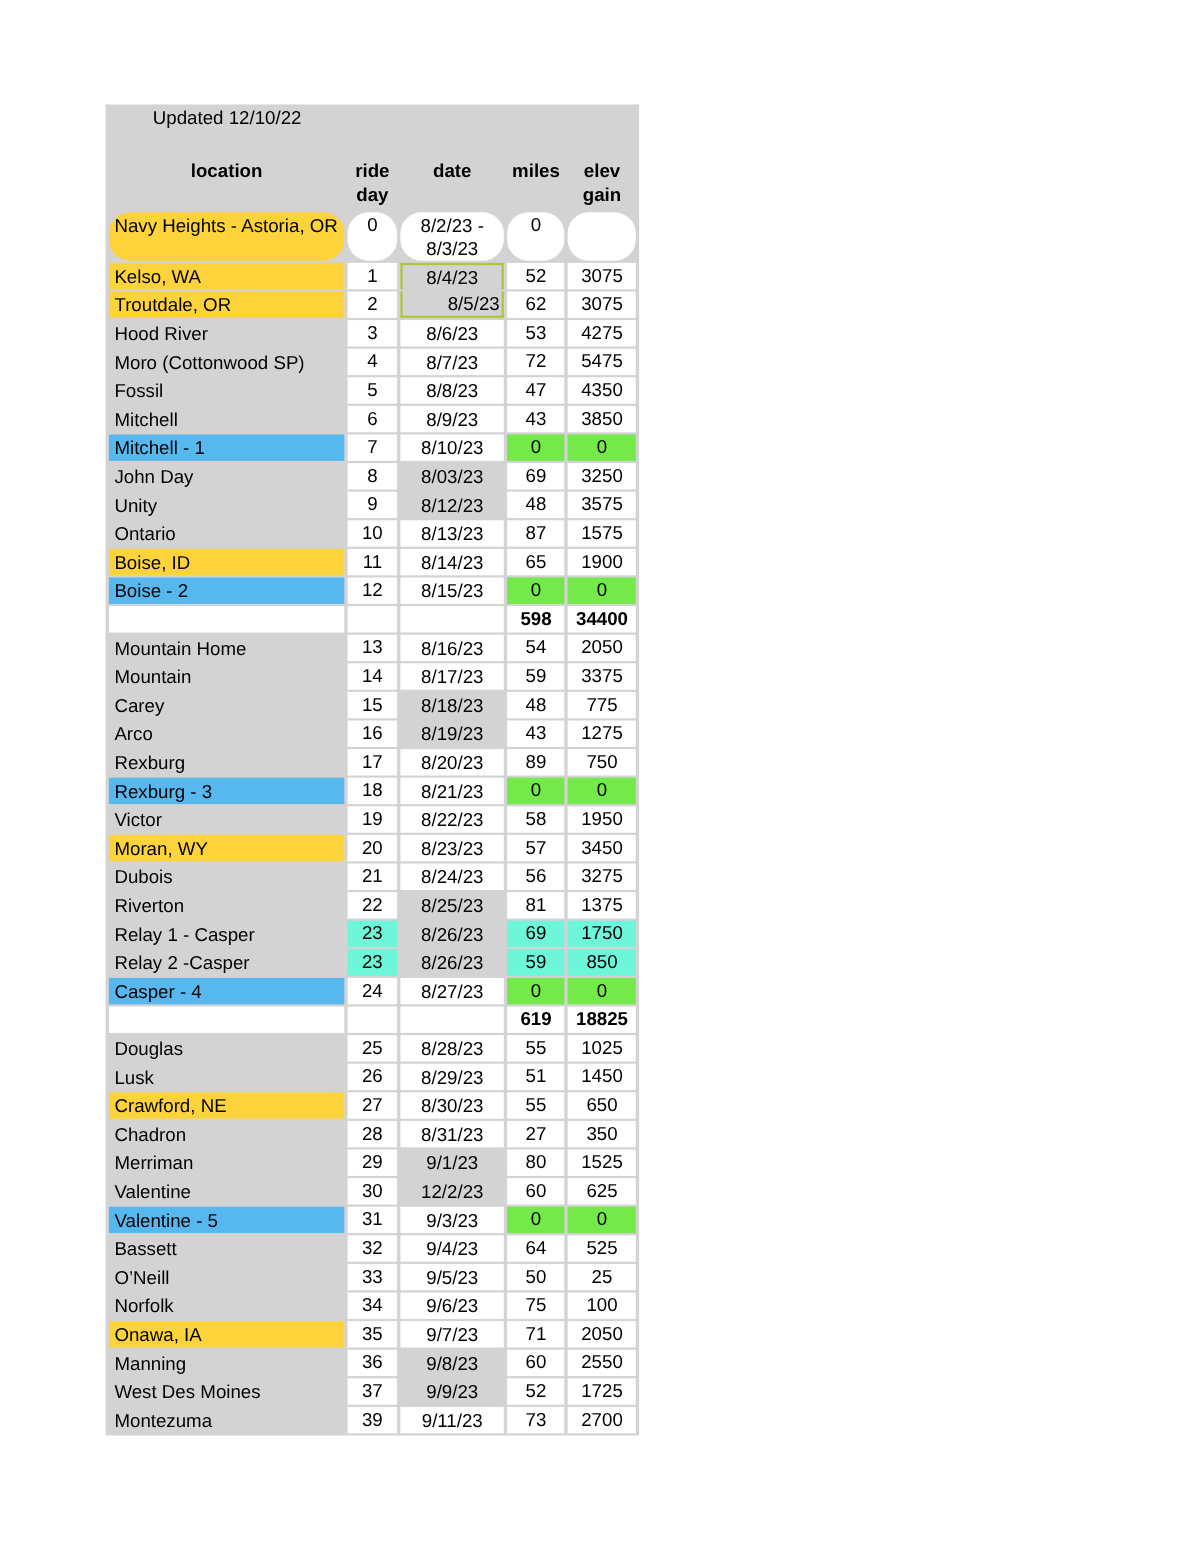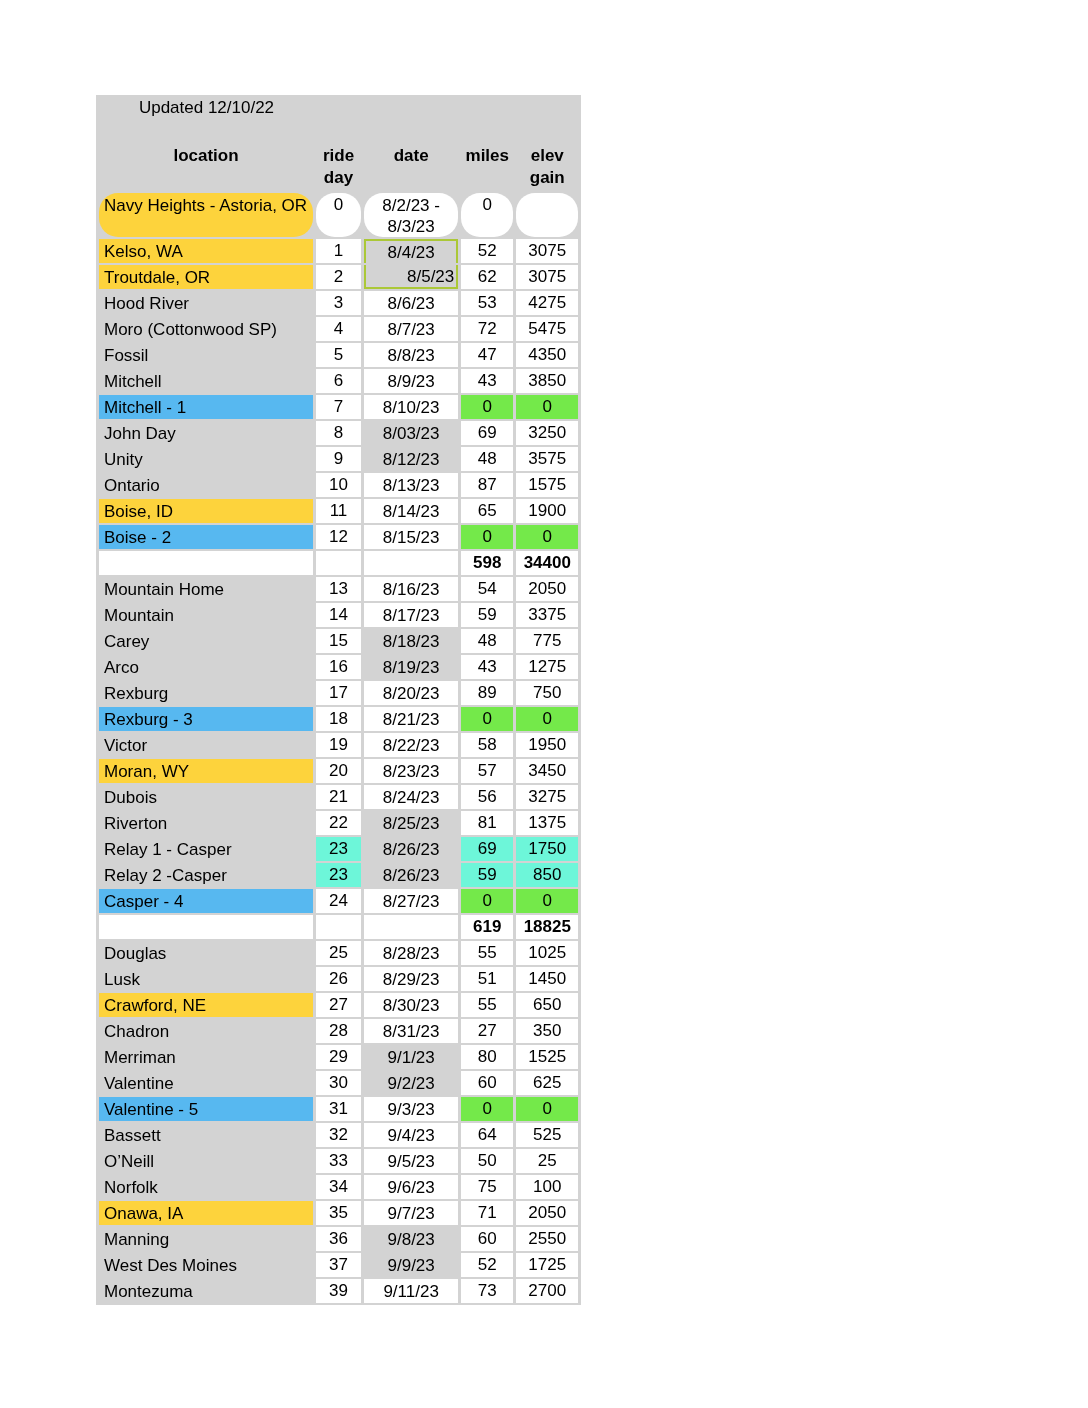--- a/index.html
+++ b/index.html
@@ -341,21 +341,21 @@
         <tr>
           <td class="loc bg-gray">Merriman</td>
           <td class="bg-white">29</td>
           <td class="date bg-gray">9/1/23</td>
           <td class="bg-white">80</td>
           <td class="bg-white">1525</td>
         </tr>
         <tr>
           <td class="loc bg-gray">Valentine</td>
           <td class="bg-white">30</td>
-          <td class="date bg-gray">9/2/23</td>
+          <td class="date bg-gray">12/2/23</td>
           <td class="bg-white">60</td>
           <td class="bg-white">625</td>
         </tr>
         <tr>
           <td class="loc bg-blue">Valentine - 5</td>
           <td class="bg-white">31</td>
           <td class="date bg-white">9/3/23</td>
           <td class="bg-green">0</td>
           <td class="bg-green">0</td>
         </tr>

